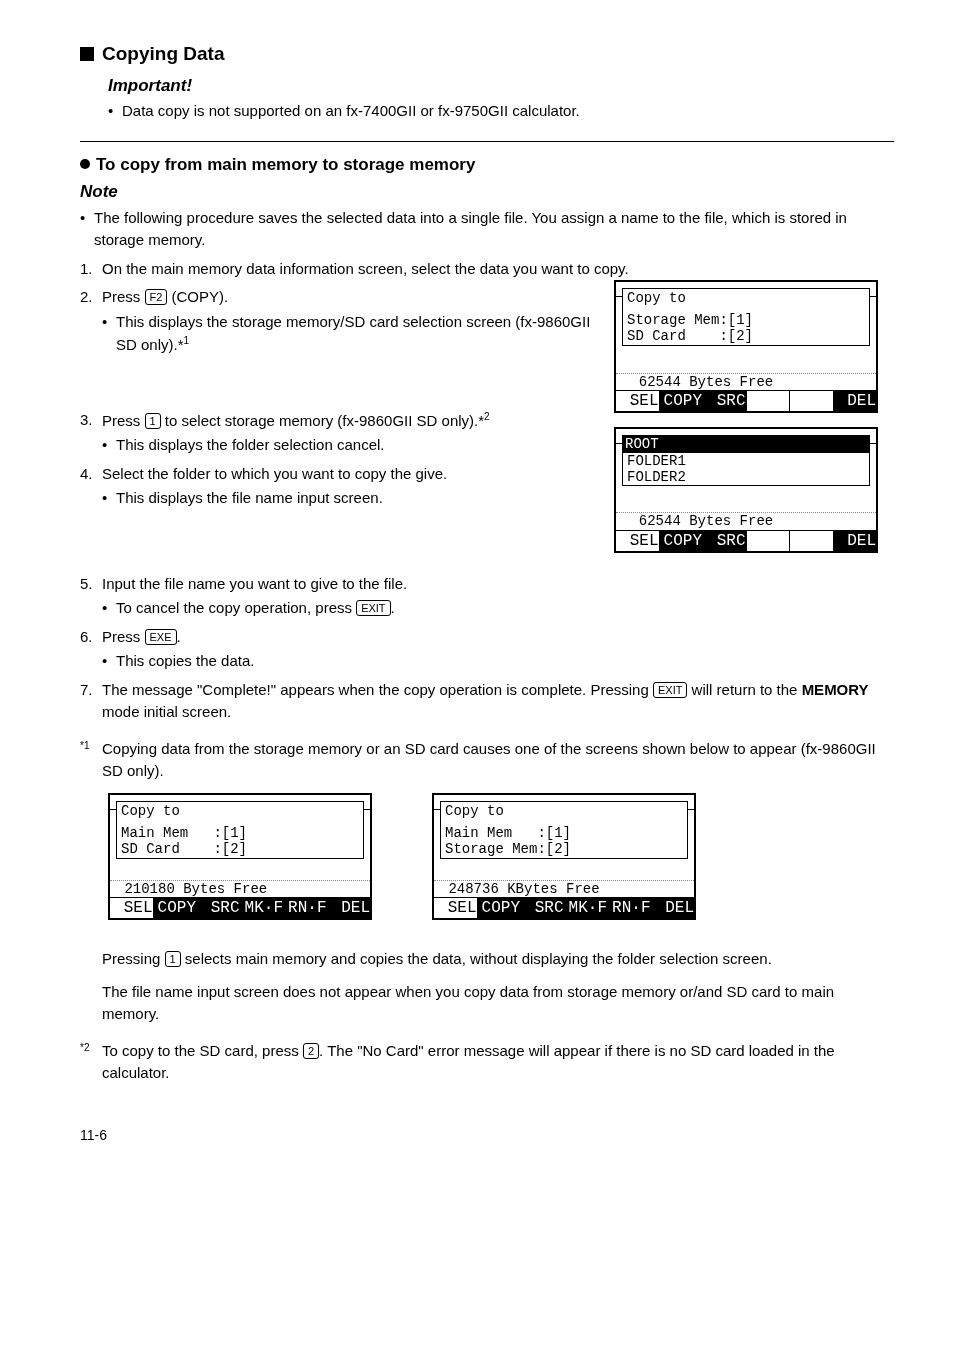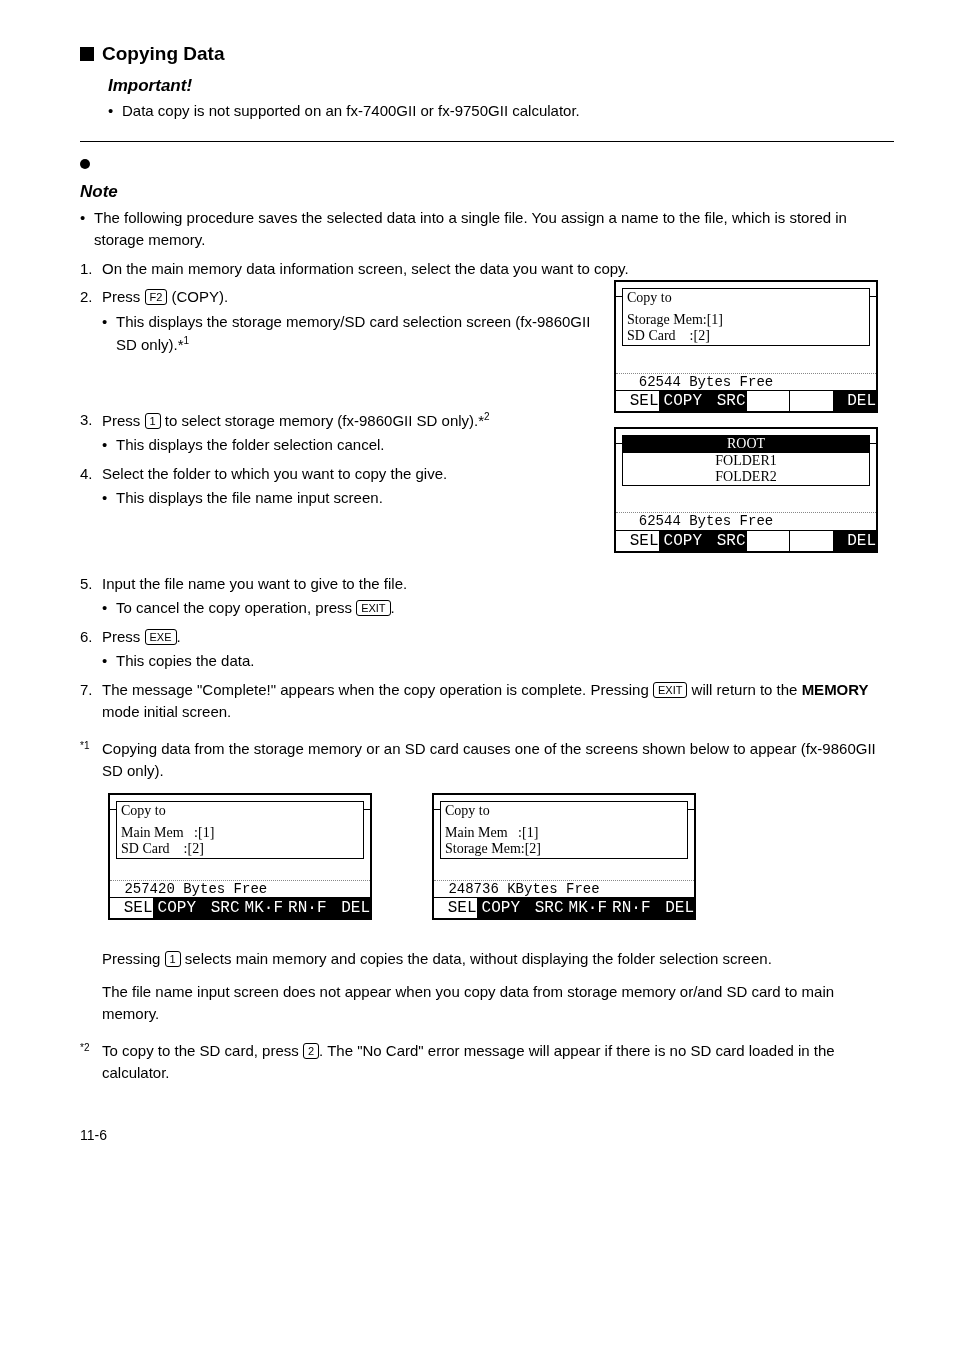--- a/index.html
+++ b/index.html
@@ -119,21 +119,20 @@
     border-bottom: 1px solid #000;
   }
   .lcd .overlay-box {
     position: absolute;
     left: 6px;
     top: 6px;
     right: 6px;
     background: #fff;
     border: 1px solid #000;
     padding: 1px 4px;
-    font-family: Liberation Serif, serif;
   }
   .lcd .content {
     padding: 10px 6px 0 14px;
     min-height: 48px;
   }
   .lcd .status {
     padding: 0 6px;
     border-top: 1px dotted #888;
     white-space: pre;
   }
@@ -191,21 +190,21 @@
 
 <div class="important">Important!</div>
 <div class="bullet-line">
   <span class="dot">•</span>
   <span>Data copy is not supported on an fx-7400GII or fx-9750GII calculator.</span>
 </div>
 
 <hr class="rule">
 
 <div class="subheading">
-  <span class="big-dot"></span>
+  <span class="big-dot"></span><span>To copy from main memory to storage memory</span>
 </div>
 
 <div class="note-heading">Note</div>
 <div class="bullet-line" style="margin-left:0;">
   <span class="dot">•</span>
   <span>The following procedure saves the selected data into a single file. You assign a name to the file, which is stored in storage memory.</span>
 </div>
 
 <div class="step">
   <span class="num">1.</span>
@@ -264,21 +263,21 @@
         <div class="sk inv">COPY</div>
         <div class="sk inv">SRC</div>
         <div class="sk"></div>
         <div class="sk"></div>
         <div class="sk inv">DEL</div>
       </div>
     </div>
 
     <div class="lcd">
       <div class="titlebar"></div>
-      <div class="overlay-box" style="padding:0;text-align:center;">
+      <div class="overlay-box" style="padding:0;">
         <div class="inv-text" style="display:block; margin:0 0 0 0;">ROOT</div>
         <div style="padding:0 4px;">
           <div>FOLDER1</div>
           <div>FOLDER2</div>
         </div>
       </div>
       <div class="content" style="min-height:58px;"></div>
       <div class="status">  62544 Bytes Free</div>
       <div class="softkeys">
         <div class="sk">SEL</div>
@@ -330,21 +329,21 @@
 
   <div class="lcd" style="width:260px;">
     <div class="titlebar"></div>
     <div class="overlay-box">
       <div>Copy to</div>
       <div style="height:6px;"></div>
       <div style="white-space:pre;">Main Mem   :[1]</div>
       <div style="white-space:pre;">SD Card    :[2]</div>
     </div>
     <div class="content" style="min-height:60px;"></div>
-    <div class="status"> 257420 Bytes Free</div>
+    <div class="status"> 210180 Bytes Free</div>
     <div class="softkeys">
       <div class="sk">SEL</div>
       <div class="sk inv">COPY</div>
       <div class="sk inv">SRC</div>
       <div class="sk inv">MK·F</div>
       <div class="sk inv">RN·F</div>
       <div class="sk inv">DEL</div>
     </div>
   </div>
 

